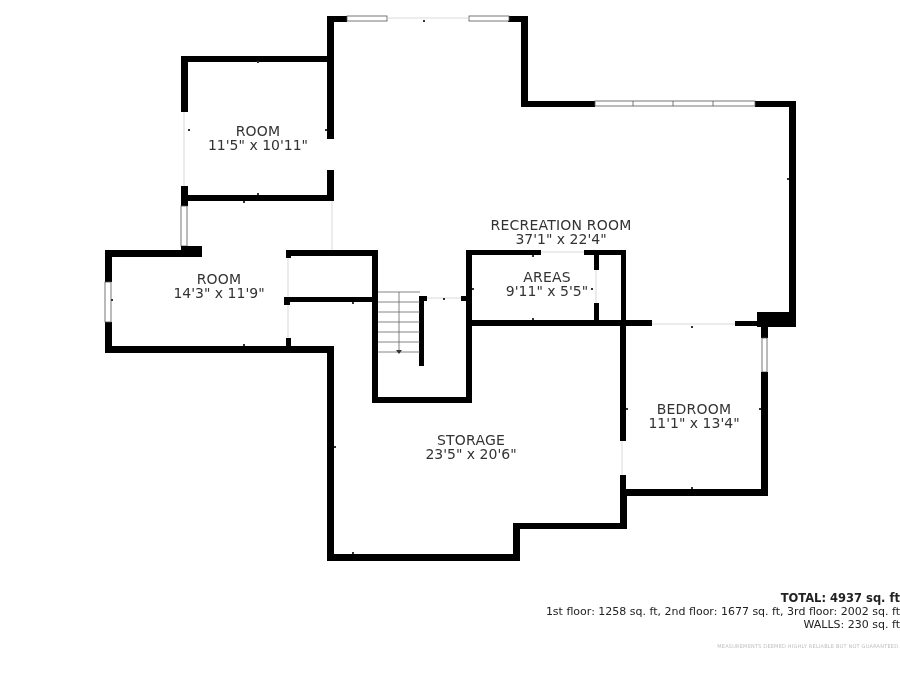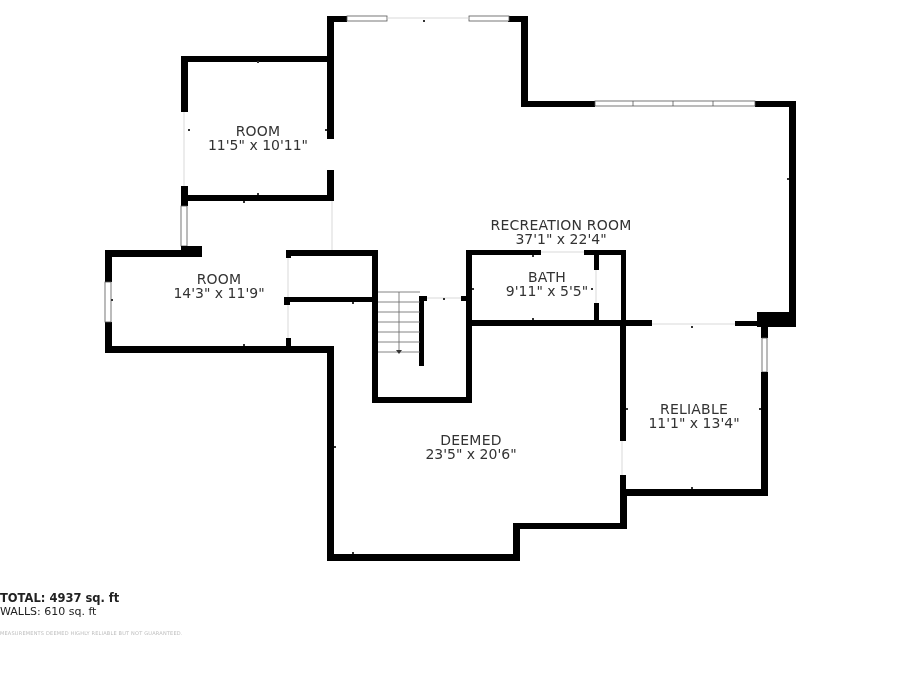--- a/index.html
+++ b/index.html
@@ -6,21 +6,21 @@
   body { width: 900px; height: 675px; position: relative; overflow: hidden; font-family: "DejaVu Sans", sans-serif; }
   #plan { position: absolute; left: 0; top: 0; width: 900px; height: 675px; }
   .wall { fill: #000; }
   .opening { stroke: #cfcfcf; stroke-width: 0.8; fill: none; }
   .window { fill: #fff; stroke: #555; stroke-width: 0.8; }
   .stair-line { stroke: #666; stroke-width: 0.8; fill: none; }
   .marker { fill: #333; }
   .room-label { position: absolute; text-align: center; color: #333; font-size: 14px; line-height: 14px; transform: translateX(-50%); white-space: nowrap; }
   .room-label .name { display: block; letter-spacing: 0.2px; }
   .room-label .dims { display: block; }
-  .footer { position: absolute; left: 0; width: 900px; text-align: left; color: #222; font-size: 11px; line-height: 13px; }
+  .footer { position: absolute; left: 0; width: 900px; text-align: right; color: #222; font-size: 11px; line-height: 13px; }
   .footer .total { font-weight: bold; font-size: 11.5px; }
   .footer .disclaimer { font-size: 5px; color: #bdbdbd; margin-top: 9px; letter-spacing: 0.2px; }
 </style>
 </head>
 <body>
 
 <svg id="plan" viewBox="0 0 900 675" xmlns="http://www.w3.org/2000/svg">
 
   <g>
     <rect class="wall" x="327" y="16" width="7" height="44"></rect>
@@ -157,31 +157,32 @@
   <span class="name">RECREATION ROOM</span>
   <span class="dims">37'1" x 22'4"</span>
 </div>
 
 <div class="room-label" style="left:219px; top:272px;">
   <span class="name">ROOM</span>
   <span class="dims">14'3" x 11'9"</span>
 </div>
 
 <div class="room-label" style="left:547px; top:270px;">
-  <span class="name">BATH</span>
+  <span class="name">AREAS</span>
   <span class="dims">9'11" x 5'5"</span>
 </div>
 
 <div class="room-label" style="left:694px; top:402px;">
-  <span class="name">RELIABLE</span>
+  <span class="name">BEDROOM</span>
   <span class="dims">11'1" x 13'4"</span>
 </div>
 
 <div class="room-label" style="left:471px; top:433px;">
-  <span class="name">DEEMED</span>
+  <span class="name">STORAGE</span>
   <span class="dims">23'5" x 20'6"</span>
 </div>
 
 <div class="footer" style="top:592px;">
   <div class="total">TOTAL: 4937 sq. ft</div>
-  <div>WALLS: 610 sq. ft</div>
+  <div>1st floor: 1258 sq. ft, 2nd floor: 1677 sq. ft, 3rd floor: 2002 sq. ft</div>
+  <div>WALLS: 230 sq. ft</div>
   <div class="disclaimer">MEASUREMENTS DEEMED HIGHLY RELIABLE BUT NOT GUARANTEED.</div>
 </div>
 
 </body></html>

